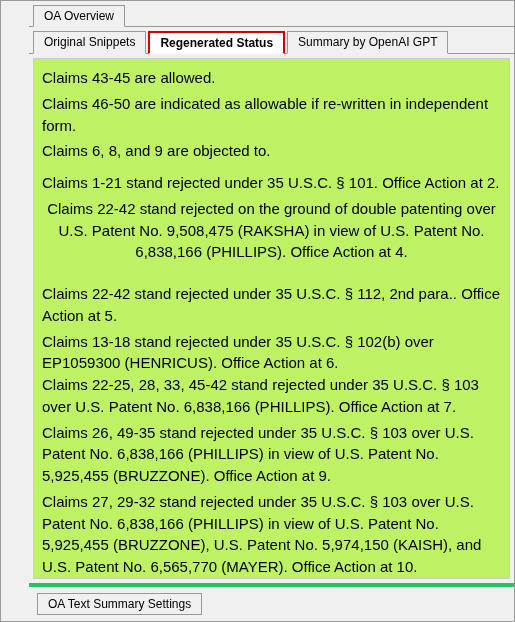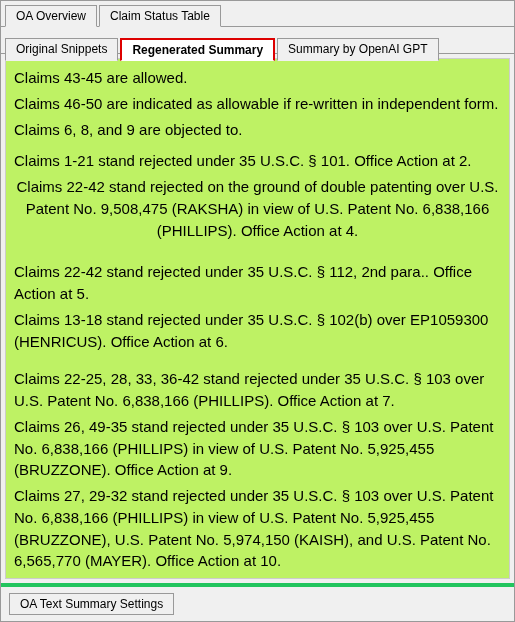--- a/index.html
+++ b/index.html
@@ -17,20 +17,21 @@
       overflow: hidden;
     }
 
     .main-container {
       width: 515px;
       height: 622px;
       background: #f0f0f0;
       border: 1px solid #999;
       display: flex;
       flex-direction: column;
+      padding-left: 28px;
     }
 
     
     .top-tabs {
       display: flex;
       flex-direction: row;
       background: #f0f0f0;
       border-bottom: 1px solid #999;
       padding-top: 3px;
       padding-left: 4px;
@@ -71,21 +72,21 @@
 
     .inner-tab {
       padding: 3px 10px;
       background: #f0f0f0;
       border: 1px solid #999;
       border-bottom: 1px solid #f0f0f0;
       cursor: pointer;
       font-size: 12px;
       color: #000;
       position: relative;
-      top: 8px;
+      top: 1px;
       margin-right: 2px;
     }
 
     .inner-tab.active {
       background: #fff;
       border: 2px solid #d00;
       border-bottom: 1px solid #fff;
       font-weight: bold;
       z-index: 2;
     }
@@ -122,38 +123,37 @@
       color: #000;
     }
   </style>
 </head>
 <body>
 
 <div class="main-container">
 
   <div class="top-tabs">
     <div class="top-tab">OA Overview</div>
-    <div class="top-tab">Claim Status Table</div>
   </div>
 
   <div class="inner-tabs">
     <div class="inner-tab">Original Snippets</div>
-    <div class="inner-tab active">Regenerated Summary</div>
+    <div class="inner-tab active">Regenerated Status</div>
     <div class="inner-tab">Summary by OpenAI GPT</div>
   </div>
 
   <div class="content-area" id="summary-content">
   <p style="margin-bottom: 4px;">Claims 43-45 are allowed.</p>
       <p style="margin-bottom: 4px;">Claims 46-50 are indicated as allowable if re-written in independent form.</p>
       <p style="margin-bottom: 10px;">Claims 6, 8, and 9 are objected to.</p>
       <p style="margin-bottom: 4px;">Claims 1-21 stand rejected under 35 U.S.C. § 101. Office Action at 2.</p>
       <p style="margin-bottom: 20px; text-align: center;">Claims 22-42 stand rejected on the ground of double patenting over U.S. Patent No. 9,508,475 (RAKSHA) in view of U.S. Patent No. 6,838,166 (PHILLIPS). Office Action at 4.</p>
       <p style="margin-bottom: 4px;">Claims 22-42 stand rejected under 35 U.S.C. § 112, 2nd para.. Office Action at 5.</p>
-      <p style="margin-bottom: 16px;">Claims 13-18 stand rejected under 35 U.S.C. § 102(b) over EP1059300 (HENRICUS). Office Action at 6.</p>
-      <p style="margin-bottom: 4px;">Claims 22-25, 28, 33, 36-42 stand rejected under 35 U.S.C. § 103 over U.S. Patent No. 6,838,166 (PHILLIPS). Office Action at 7.</p>
+      <p style="margin-bottom: 0;">Claims 13-18 stand rejected under 35 U.S.C. § 102(b) over EP1059300 (HENRICUS). Office Action at 6.</p>
+      <p style="margin-bottom: 4px;">Claims 22-25, 28, 33, 45-42 stand rejected under 35 U.S.C. § 103 over U.S. Patent No. 6,838,166 (PHILLIPS). Office Action at 7.</p>
       <p style="margin-bottom: 4px;">Claims 26, 49-35 stand rejected under 35 U.S.C. § 103 over U.S. Patent No. 6,838,166 (PHILLIPS) in view of U.S. Patent No. 5,925,455 (BRUZZONE). Office Action at 9.</p>
       <p style="margin-bottom: 4px;">Claims 27, 29-32 stand rejected under 35 U.S.C. § 103 over U.S. Patent No. 6,838,166 (PHILLIPS) in view of U.S. Patent No. 5,925,455 (BRUZZONE), U.S. Patent No. 5,974,150 (KAISH), and U.S. Patent No. 6,565,770 (MAYER). Office Action at 10.</p>
     </div>
 
   <div class="bottom-bar">
     <button class="bottom-button">OA Text Summary Settings</button>
   </div>
 
 </div>
 

